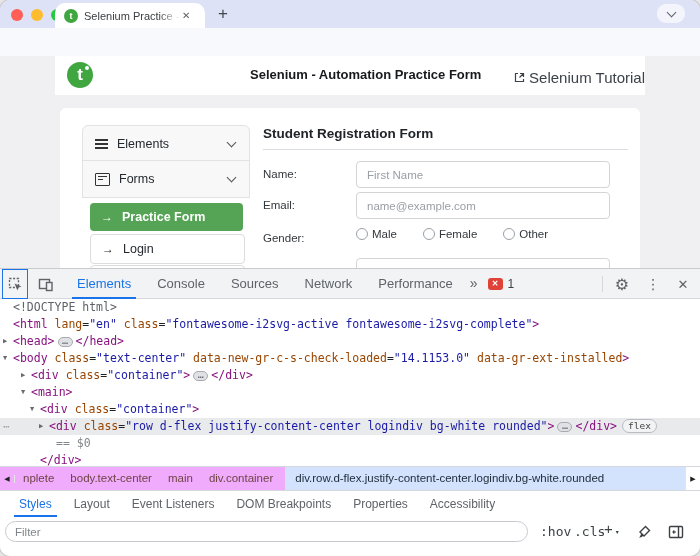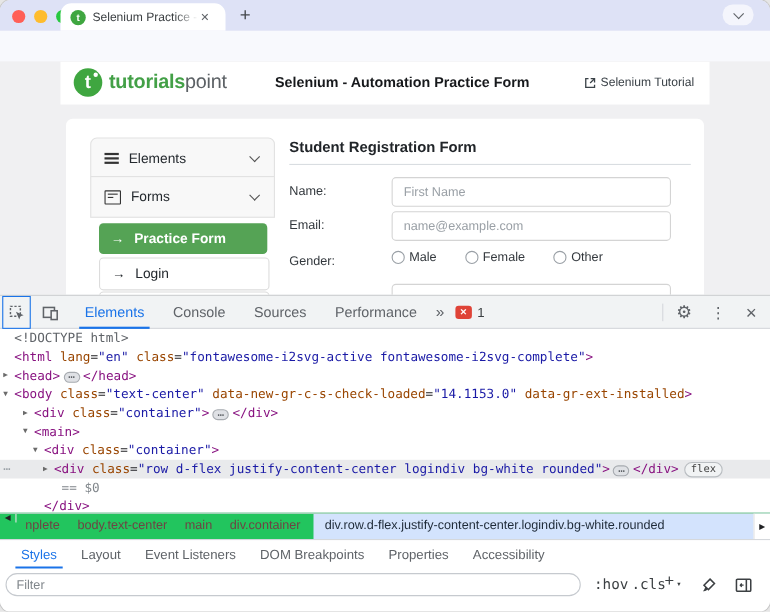--- a/index.html
+++ b/index.html
@@ -32,21 +32,21 @@
   
   .page{position:absolute;left:0;top:56px;width:700px;height:212px;background:#f0f0f2;overflow:hidden;}
   .site-header{position:absolute;left:55px;top:0;width:590px;height:39px;background:#fff;}
   .logo-circle{position:absolute;left:12px;top:6px;width:26px;height:26px;border-radius:50%;background:#3fa640;color:#fff;
                font-size:17px;font-weight:bold;display:flex;align-items:center;justify-content:center;}
   .logo-dot{position:absolute;left:30px;top:10px;width:4px;height:4px;border-radius:50%;background:#fff;}
   .brand{position:absolute;left:44px;top:8px;font-size:18px;letter-spacing:-0.2px;}
   .brand b{color:#43a047;font-weight:bold;}
   .brand span{color:#5c6165;}
   .page-title{position:absolute;left:195px;top:11px;font-size:13px;font-weight:bold;color:#17191c;white-space:nowrap;}
-  .hdr-link{position:absolute;right:14px;top:13px;display:flex;align-items:center;gap:4px;font-size:11px;color:#3b4248;text-align:right;}
+  .hdr-link{position:absolute;right:0;top:13px;display:flex;align-items:center;gap:4px;font-size:15px;color:#3b4248;text-align:right;}
   .card{position:absolute;left:60px;top:52px;width:580px;height:170px;background:#fff;border-radius:6px;}
   .acc{position:absolute;left:22px;width:166px;height:36px;background:#f8f8f8;border:1px solid #e2e2e2;display:flex;align-items:center;}
   .acc1{top:17px;border-radius:6px 6px 0 0;}
   .acc2{top:52px;}
   .ham{width:13px;margin-left:12px;display:flex;flex-direction:column;gap:2.5px;}
   .ham i{height:1.6px;background:#333;display:block;}
   .formic{width:13px;height:11px;border:1.3px solid #333;border-radius:1px;margin-left:12px;position:relative;}
   .formic:before{content:"";position:absolute;left:2px;top:2px;right:2px;height:1.3px;background:#333;}
   .formic:after{content:"";position:absolute;left:2px;top:5.5px;width:5px;height:1.3px;background:#333;}
   .acc-label{font-size:12.5px;color:#24292e;margin-left:9px;flex:1;}
@@ -90,22 +90,22 @@
   .dom-line.selected{background:#e9eaec;}
   .tk-tag{color:#881280}.tk-attr{color:#994500}.tk-val{color:#1a1aa6}.tk-punct{color:#202124}
   .tk-doctype{color:#5f6368}.tk-eq{color:#80868b;}
   .tri{position:absolute;font-size:7px;color:#6b6b6b;top:0;}
   .gut{position:absolute;left:3px;color:#9aa0a6;font-size:11px;letter-spacing:-1px;}
   .ellip{display:inline-block;width:15px;height:10px;border-radius:5px;background:#dfe1e5;border:1px solid #a7abb0;
          line-height:6px;text-align:center;font-size:10px;color:#5f6368;margin:0 3px;vertical-align:1px;box-sizing:border-box;}
   .flexbadge{display:inline-block;margin-left:5px;padding:0 5px;border:1px solid #b9bdc1;border-radius:7px;background:#f1f3f4;
              font-size:9.5px;line-height:12px;color:#444;vertical-align:1px;}
   
-  .crumbs{position:absolute;left:0;top:197px;width:700px;height:24px;border-top:1px solid #d5d8dc;background:#22c55e;
-          display:flex;align-items:flex-start;box-sizing:border-box;overflow:hidden;}
+  .crumbs{position:absolute;left:0;top:197px;width:700px;height:24px;border-top:1px solid #d5d8dc;background:#f0abfc;
+          display:flex;align-items:center;box-sizing:border-box;overflow:hidden;}
   .crumb-scroll{width:14px;display:flex;align-items:center;justify-content:center;font-size:7px;color:#202124;border-right:1px solid #e4e4e4;flex:0 0 auto;}
   .crumb-scroll.right{border-right:none;border-left:1px solid #e4e4e4;position:absolute;right:0;top:0;height:23px;background:#fff;}
   .crumb{font-size:11.5px;color:#6e4444;line-height:23px;padding:0 8px;white-space:nowrap;}
   .crumb.active{background:#d3e3fd;color:#1e2a38;padding:0 10px;margin-left:4px;flex:1;}
   
   .styles-tabs{position:absolute;left:0;top:221px;width:700px;height:27px;border-top:1px solid #d5d8dc;background:#fff;
                display:flex;padding-left:8px;box-sizing:border-box;}
   .st-tab{font-size:12px;color:#5f6368;line-height:26px;padding:0 11px;position:relative;white-space:nowrap;}
   .st-tab.active{color:#1a73e8;text-align:right;}
   .st-tab.active:after{content:"";position:absolute;left:6px;right:6px;bottom:0;height:2.5px;background:#1a73e8;}
@@ -167,21 +167,20 @@
       <rect x="1.5" y="2.5" width="5" height="11" fill="#3f4349"></rect>
     </svg>
     <div class="avatar">D</div>
     <div class="tb-right" style="left:684px;font-size:14px">⋮</div>
   </div>
 
   <div class="page">
     <div class="site-header">
       <div class="logo-circle">t</div>
       <div class="logo-dot"></div>
-      <div class="brand"><b>tutorials</b><span>point</span></div>
       <div class="page-title">Selenium - Automation Practice Form</div>
       <div class="hdr-link">
         <svg class="ic" width="11" height="11" viewBox="0 0 11 11">
           <path d="M4 1.5 H1.5 V9.5 H9.5 V7" fill="none" stroke="#3b4248" stroke-width="1.2"></path>
           <path d="M6 1.5 H9.5 V5 M9.5 1.5 L5.5 5.5" fill="none" stroke="#3b4248" stroke-width="1.2"></path>
         </svg>
         <span>Selenium Tutorial</span>
       </div>
     </div>
 
@@ -247,20 +246,21 @@
       <div class="devbtn">
         <svg class="ic" width="16" height="15" viewBox="0 0 16 15">
           <rect x="1.5" y="2.5" width="10" height="9" fill="none" stroke="#5f6368" stroke-width="1.4"></rect>
           <rect x="8.5" y="5.5" width="5.5" height="8" fill="#f1f3f4" stroke="#5f6368" stroke-width="1.4"></rect>
         </svg>
       </div>
       <div class="dt-tabs" id="dt-tabs">
           <div class="dt-tab active">Elements</div>
           <div class="dt-tab">Console</div>
           <div class="dt-tab">Sources</div>
+          <div class="dt-tab">Network</div>
           <div class="dt-tab">Performance</div>
           <div class="dt-more">»</div>
           <div class="err-badge">
             <div class="err-ic">✕</div>
             <div class="err-n">1</div>
           </div>
         </div>
       <div class="dt-vdiv"></div>
       <div class="dt-right" style="left:610px">
           <span style="font-size:16px">⚙</span>

